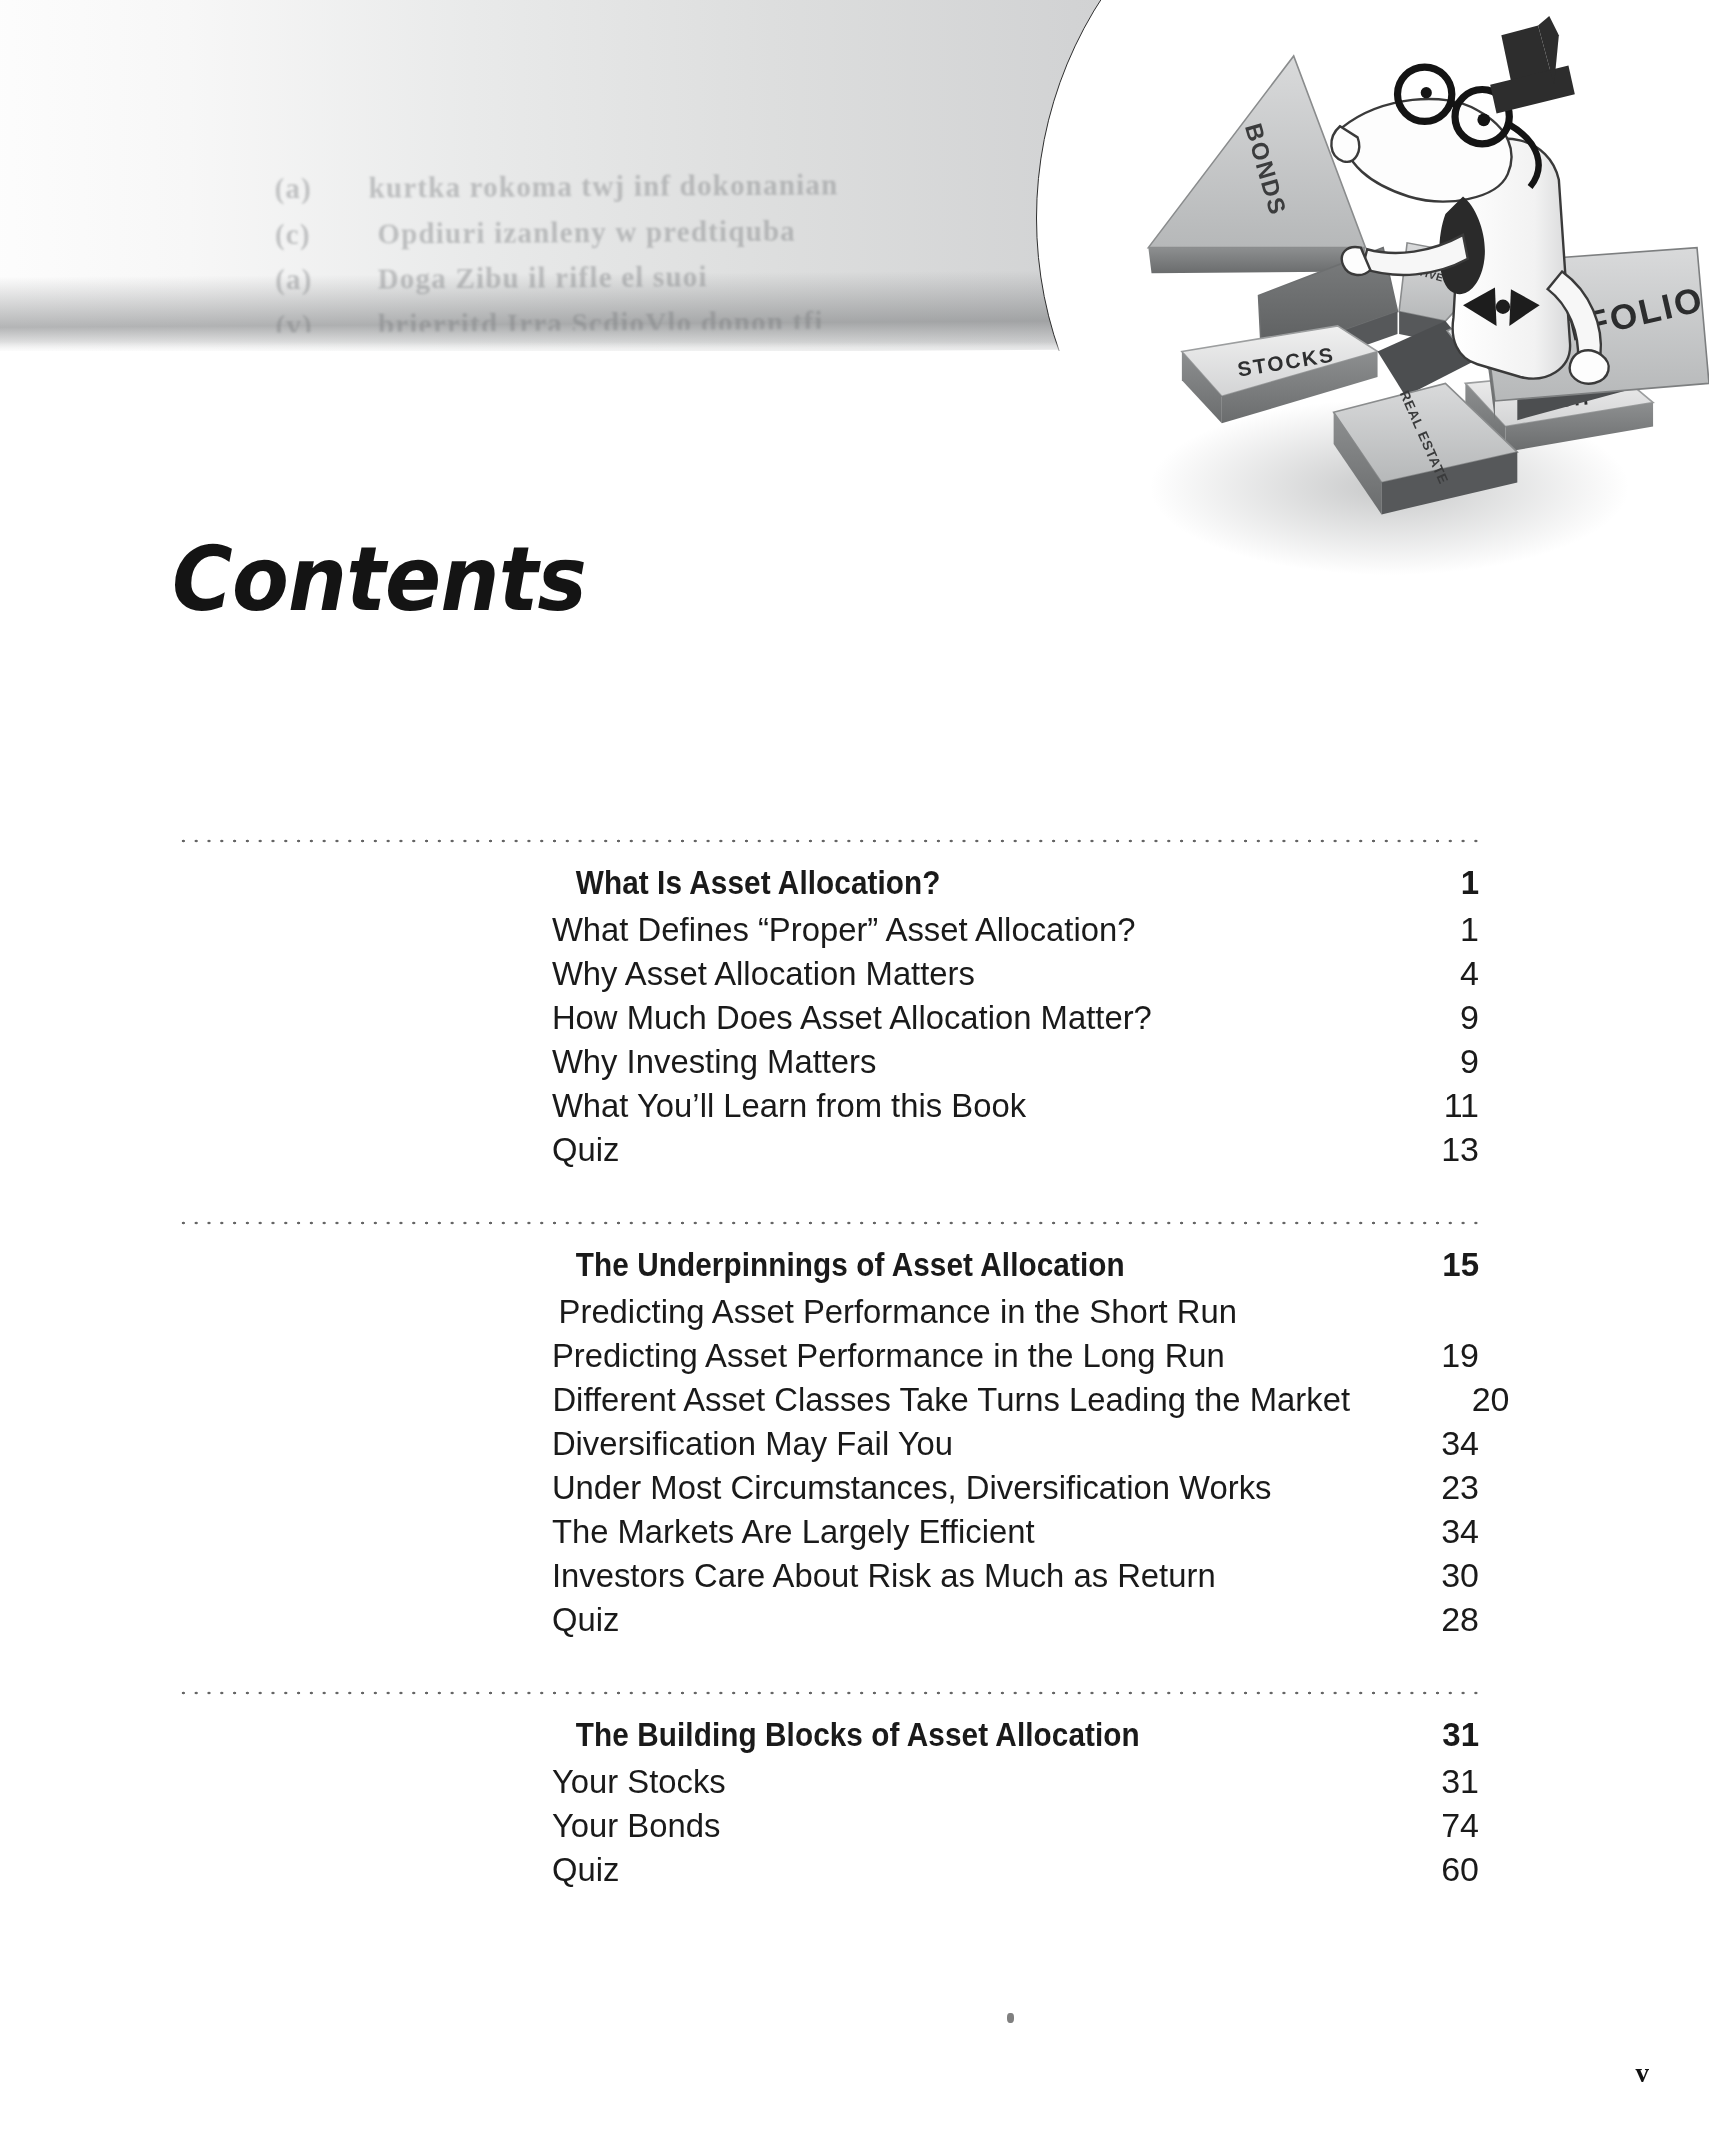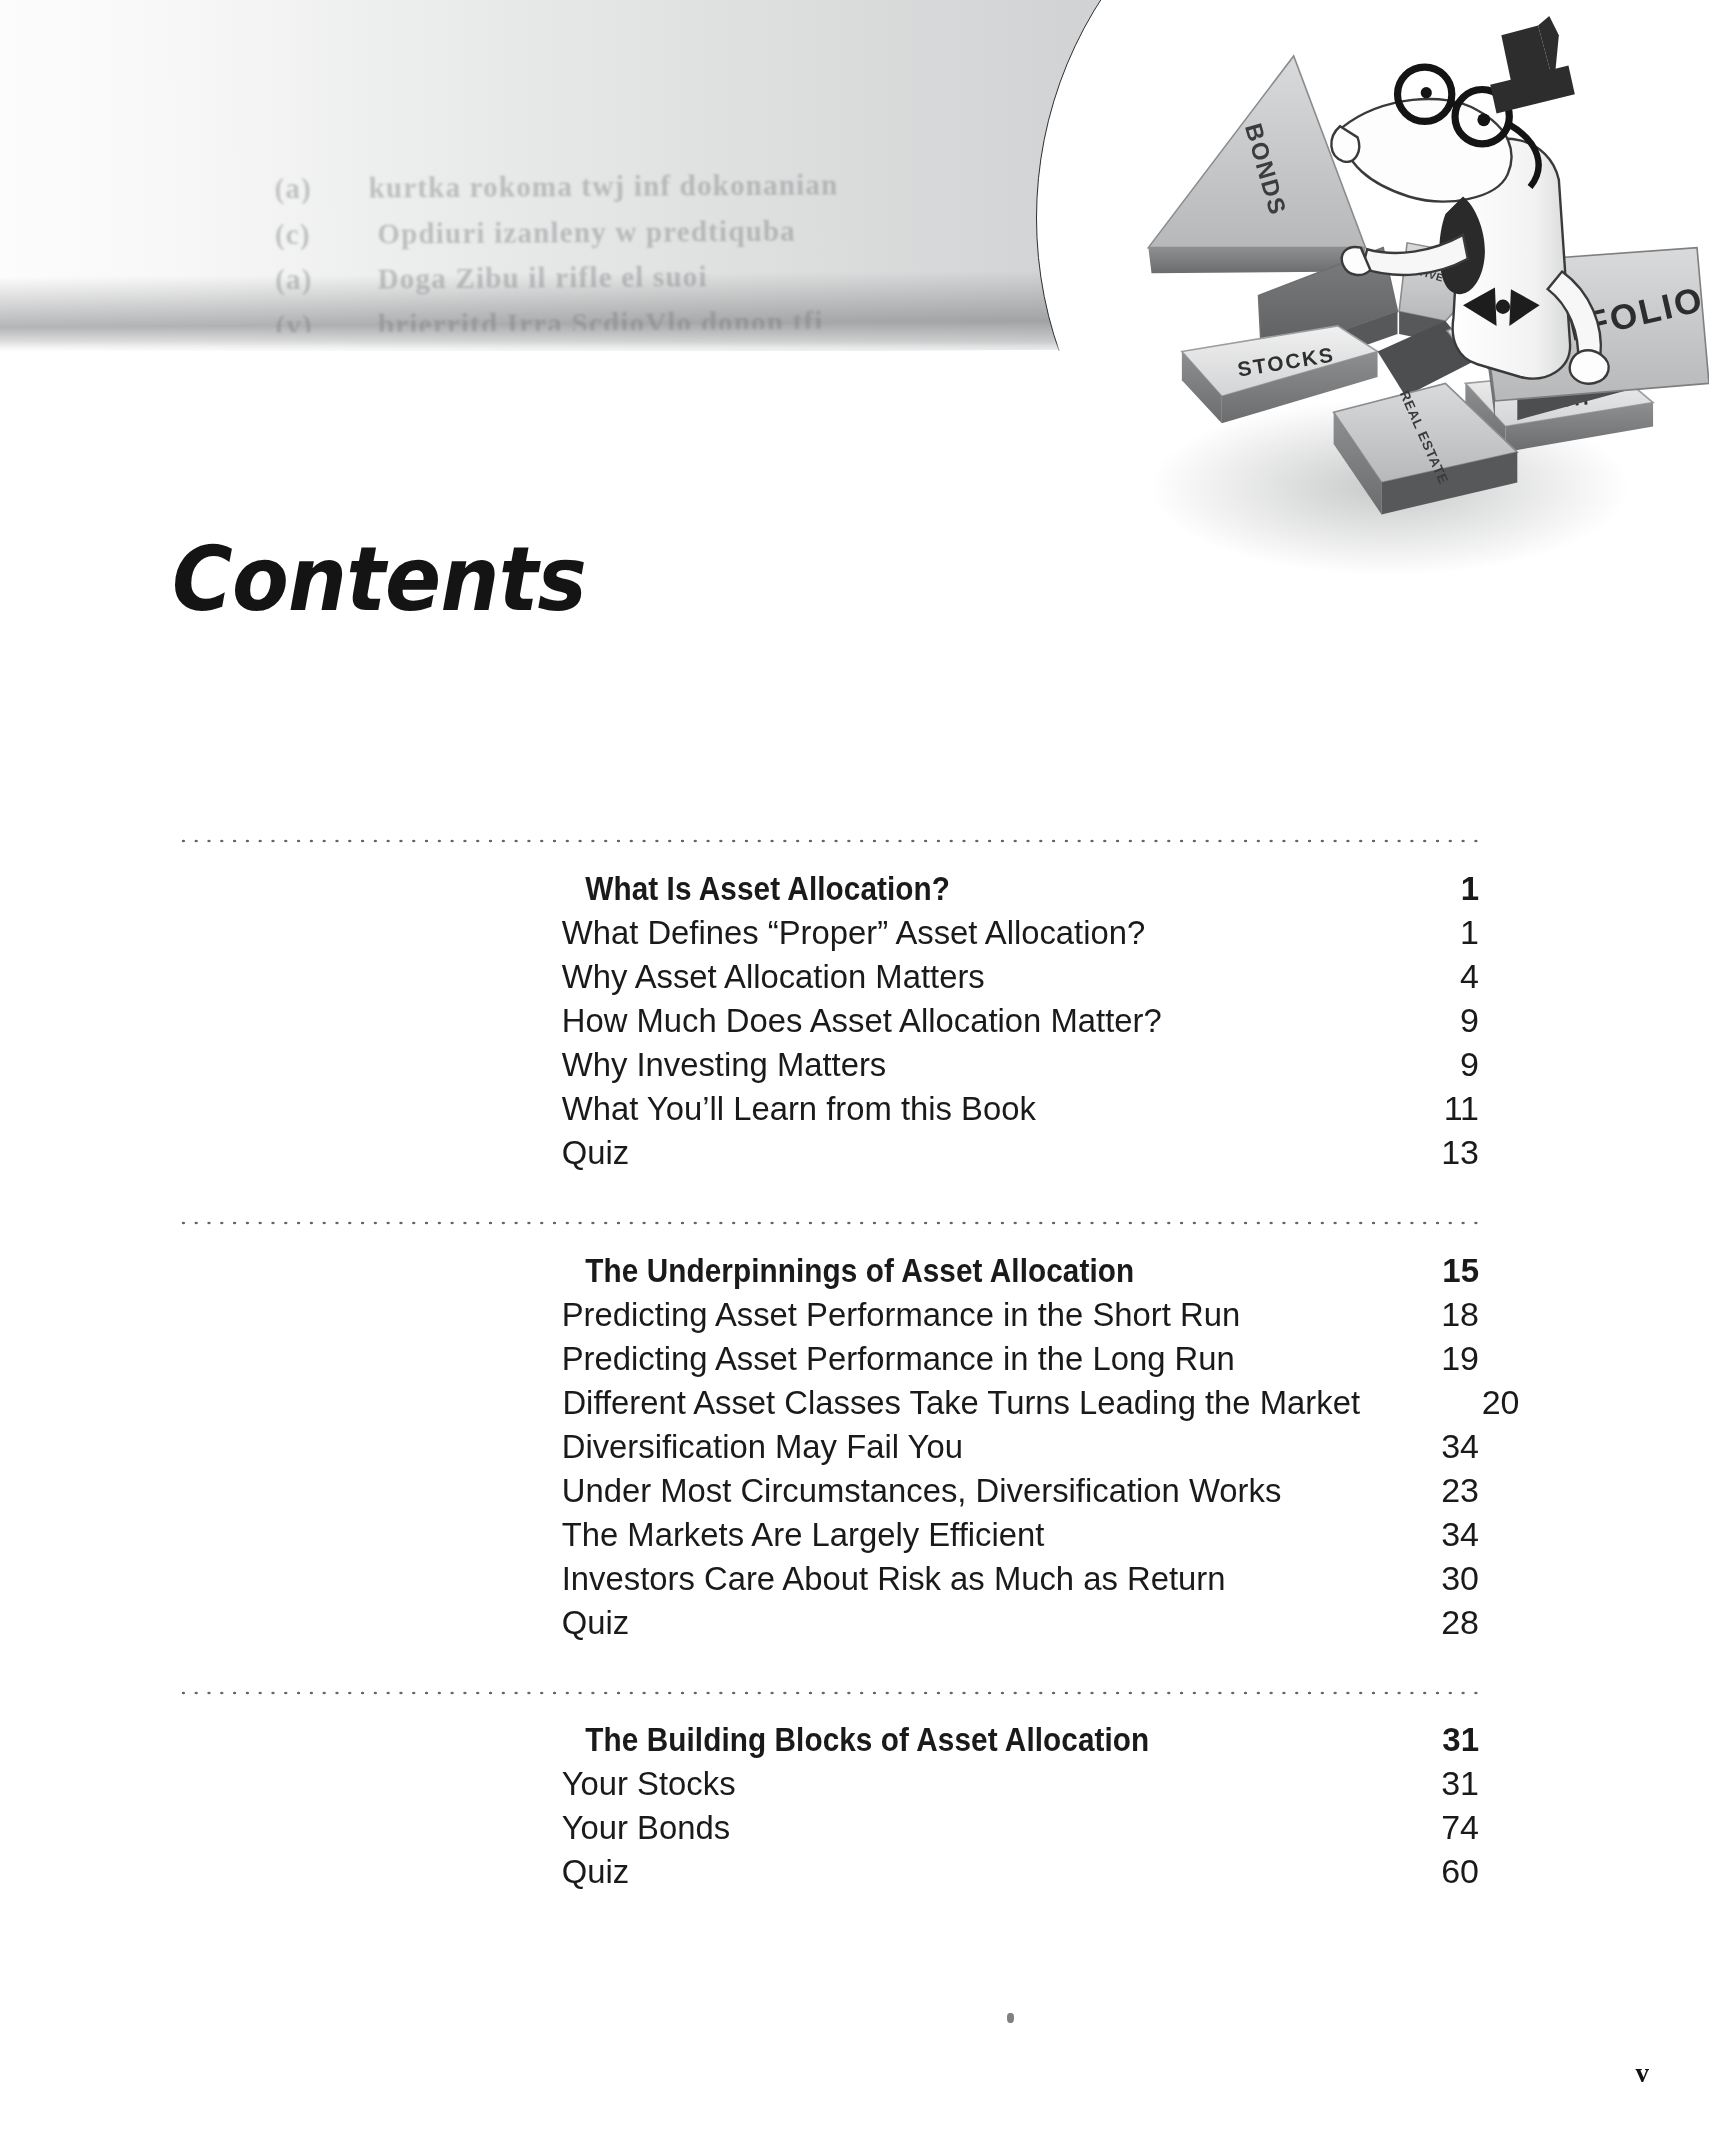--- a/index.html
+++ b/index.html
@@ -152,23 +152,22 @@
     background-repeat: repeat-x;
     background-position: left center;
     opacity: 0.85;
   }
 
   .rows { padding-top: 14.4px; }
 
   .toc-row {
     position: relative;
     display: flex;
-    align-items: flex-end;
+    align-items: center;
     height: 44px;
-    margin-left: 10px;
   }
   .col-chapter {
     width: 479px;
     flex: 0 0 479px;
     text-align: right;
     padding-right: 0;
     font-family: "Liberation Sans", sans-serif;
     font-weight: 700;
     font-size: 33px;
     letter-spacing: 0.4px;
@@ -421,21 +420,20 @@
         <div class="dotrule"></div>
         <div class="rows">
           <div class="toc-row is-chapter">
             <div class="col-chapter"></div>
             <div class="col-title">The Underpinnings of Asset Allocation</div>
             <div class="col-page">15</div>
           </div>
           <div class="toc-row">
             <div class="col-chapter"></div>
             <div class="col-title">Predicting Asset Performance in the Short Run</div>
-            <div class="col-page">18</div>
           </div>
           <div class="toc-row">
             <div class="col-chapter"></div>
             <div class="col-title">Predicting Asset Performance in the Long Run</div>
             <div class="col-page">19</div>
           </div>
           <div class="toc-row">
             <div class="col-chapter"></div>
             <div class="col-title">Different Asset Classes Take Turns Leading  the Market</div>
             <div class="col-page">20</div>

